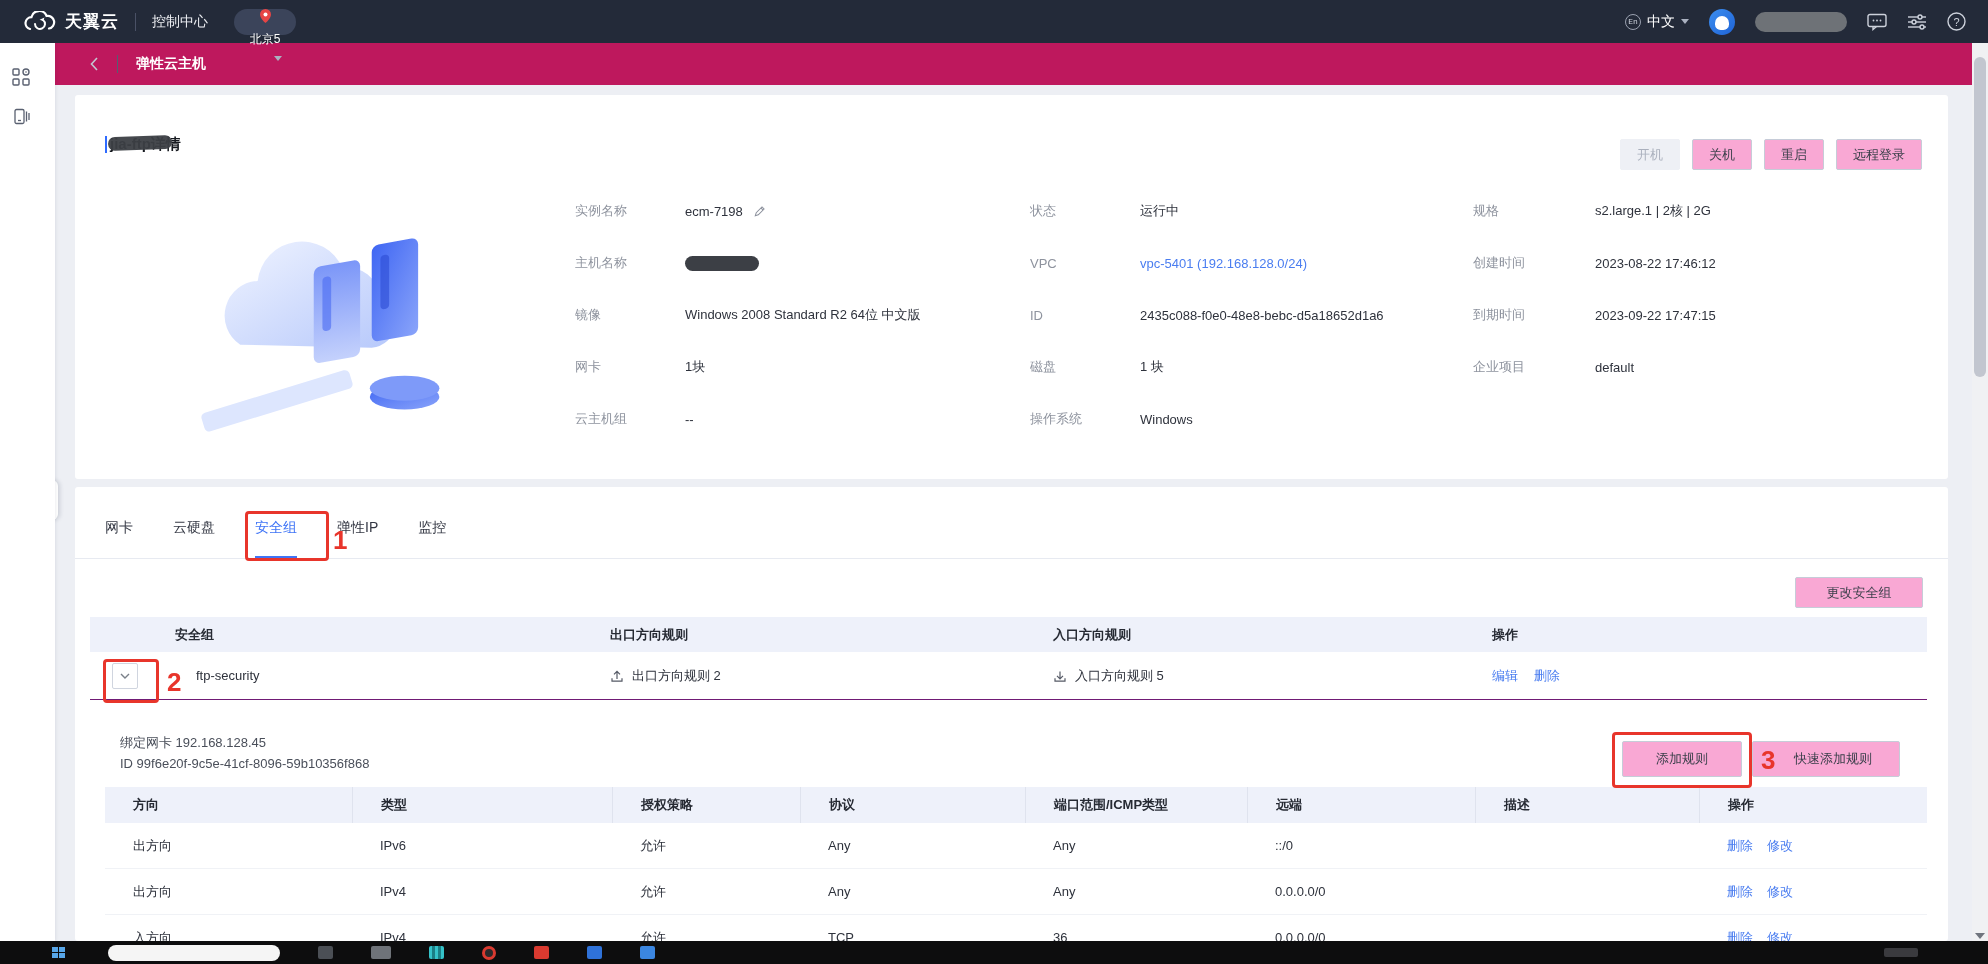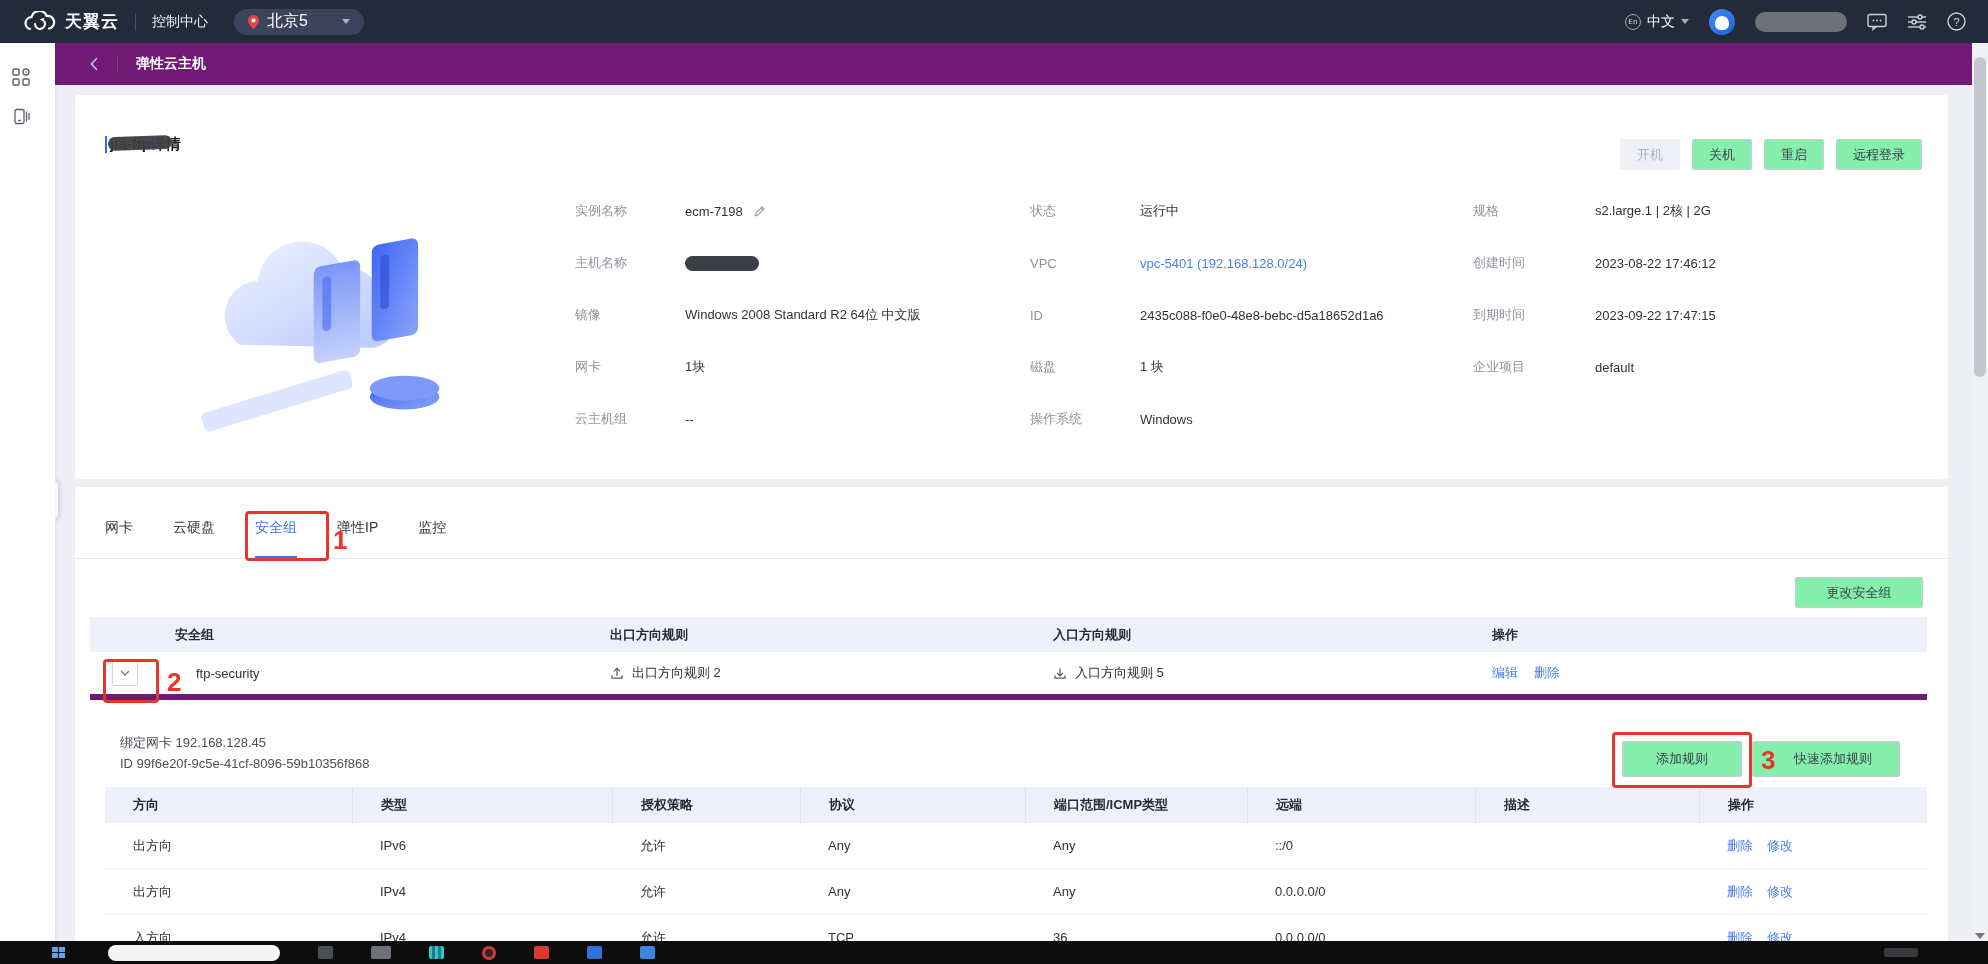--- a/index.html
+++ b/index.html
@@ -8,37 +8,37 @@
   .screen { position:relative; width:1988px; height:964px; overflow:hidden;padding-left:48px; }
 
   
   .topnav { position:absolute; left:0; top:0; width:100%; height:43px; background:#232a39;
     display:flex; align-items:center; padding:0 22px; color:#fff; z-index:30; }
   .brand { display:flex; align-items:center; gap:9px; }
   .brand-name { font-size:17px; font-weight:bold; letter-spacing:1px; }
   .nav-divider { width:1px; height:18px; background:#4a5166; margin:0 16px; }
   .console-label { font-size:14px; color:#eceef2; }
   .region-pill { margin-left:26px; height:26px; background:#3b445a; border-radius:13px;
-    display:flex; align-items:center; gap:8px; padding:0 14px; font-size:16px; cursor:pointer; }
+    display:flex; align-items:center; gap:8px; padding:0 14px; font-size:12px; cursor:pointer;flex-direction:column; }
   .caret-down { width:0; height:0; border-left:4px solid transparent; border-right:4px solid transparent;
     border-top:5px solid #aab1c0; }
   .topnav-right { margin-left:auto; display:flex; align-items:center; gap:20px; }
   .lang { display:flex; align-items:center; gap:6px; font-size:14px; cursor:pointer; }
   .en-badge { width:16px; height:16px; border:1px solid #9aa1b0; border-radius:50%;
     font-size:8px; display:flex; align-items:center; justify-content:center; color:#cdd2dc;font-family:Liberation Mono, monospace; }
   .avatar { width:26px; height:26px; border-radius:50%; background:linear-gradient(135deg,#3c8ef0,#1f63d6);
     position:relative; overflow:hidden; cursor:pointer; }
   .avatar::after { content:""; position:absolute; left:6px; top:7px; width:14px; height:14px;
     background:#fff; border-radius:50% 50% 40% 40%; }
   .redact { background:#5f646c; border-radius:10px; display:inline-block; }
   .user-redact { width:92px; height:20px; background:#6e7277; }
   .icon-btn { display:flex; align-items:center; cursor:pointer; }
 
   
-  .subnav { position:absolute; left:55px; top:43px; right:0; height:42px; background:#701a75;
+  .subnav { position:absolute; left:55px; top:43px; right:0; height:42px; background:#be185d;
     display:flex; align-items:center; padding-left:34px; color:#fff; z-index:20; }
   .back-btn { display:flex; align-items:center; cursor:pointer; }
   .subnav .nav-divider { background:#565d72; margin:0 18px; }
   .subnav-title { font-size:14px; font-weight:bold; }
 
   
   .sidebar { position:absolute; left:0; top:43px; width:55px; bottom:23px; background:#fff;
     z-index:25; box-shadow:1px 0 3px rgba(30,40,70,.08); padding-top:14px; }
   .side-icon { width:55px; height:40px; display:flex; align-items:center; padding-left:12px; cursor:pointer; }
   .collapse-handle { position:absolute; left:45px; top:480px; width:13px; height:40px; background:#fff;
@@ -53,21 +53,21 @@
   .card1 { left:20px; top:10px; width:1873px; height:384px; }
   .card2 { left:20px; top:402px; width:1873px; height:454px; overflow:hidden; }
 
   
   .page-title-row { position:absolute; left:30px; top:40px; display:flex; align-items:center; }
   .title-caret { width:2px; height:17px; background:#2f6bff; margin-right:3px; }
   .page-title { font-size:15px; font-weight:bold; color:#16191f; position:relative; }
   .title-redact { position:absolute; left:-2px; top:1px; width:64px; height:14px; background:#3c3f45;
     border-radius:7px; transform:rotate(-2deg); opacity:.95; }
   .top-actions { position:absolute; top:44px; right:26px; display:flex; gap:12px; }
-  .btn { height:31px; background:#86efac; border:1px solid #c6ccd8; border-radius:2px;
+  .btn { height:31px; background:#f9a8d4; border:1px solid #c6ccd8; border-radius:2px;
     font-size:13px; color:#3a3f4a; display:flex; align-items:center; justify-content:center;
     padding:0 16px; cursor:pointer; font-family:inherit; }
   .btn.disabled { background:#eef0f5; border-color:#eef0f5; color:#aab0bd; cursor:default; }
   .illustration { position:absolute; left:115px; top:95px; }
 
   .detail-col { position:absolute; top:90px; display:grid; grid-template-rows:repeat(5,52px); }
   .detail-col.c1 { left:500px; }
   .detail-col.c2 { left:955px; }
   .detail-col.c3 { left:1398px; }
   .detail-item { display:flex; align-items:center; font-size:13px; }
@@ -82,21 +82,21 @@
     display:flex; gap:40px; padding-left:30px; }
   .tab { font-size:14px; color:#333743; padding:12px 0 14px; cursor:pointer; }
   .tab.active { color:#3f74f6; border-bottom:2px solid #3f74f6; }
   .change-sg-btn { position:absolute; top:90px; right:25px; width:128px; }
 
   
   .sg-table { position:absolute; left:15px; top:130px; width:1837px; font-size:13px; }
   .sg-header, .sg-row { display:grid; grid-template-columns:520px 443px 439px 435px; align-items:center; }
   .sg-header { height:35px; background:#eef1fa; font-weight:bold; color:#262a33; }
   .sg-header .h1 { padding-left:85px; }
-  .sg-row { height:48px; border-bottom:6px solid #701a75; color:#2e323c; }
+  .sg-row { height:48px; border-bottom:1px solid #701a75; color:#2e323c; }
   .sg-name-cell { display:flex; align-items:center; padding-left:22px; }
   .expand-btn { width:26px; height:26px; border:1px solid #d0d5df; border-radius:2px; background:#fff;
     display:flex; align-items:center; justify-content:center; cursor:pointer; }
   .sg-name { margin-left:58px; }
   .rule-count { display:flex; align-items:center; gap:8px; }
   .ops-cell { display:flex; gap:16px; }
 
   
   .expanded-info { position:absolute; left:45px; top:245px; font-size:13px; color:#4a4f5a; line-height:21px; }
   .expanded-actions { position:absolute; top:254px; left:1547px; display:flex; gap:10px; }

